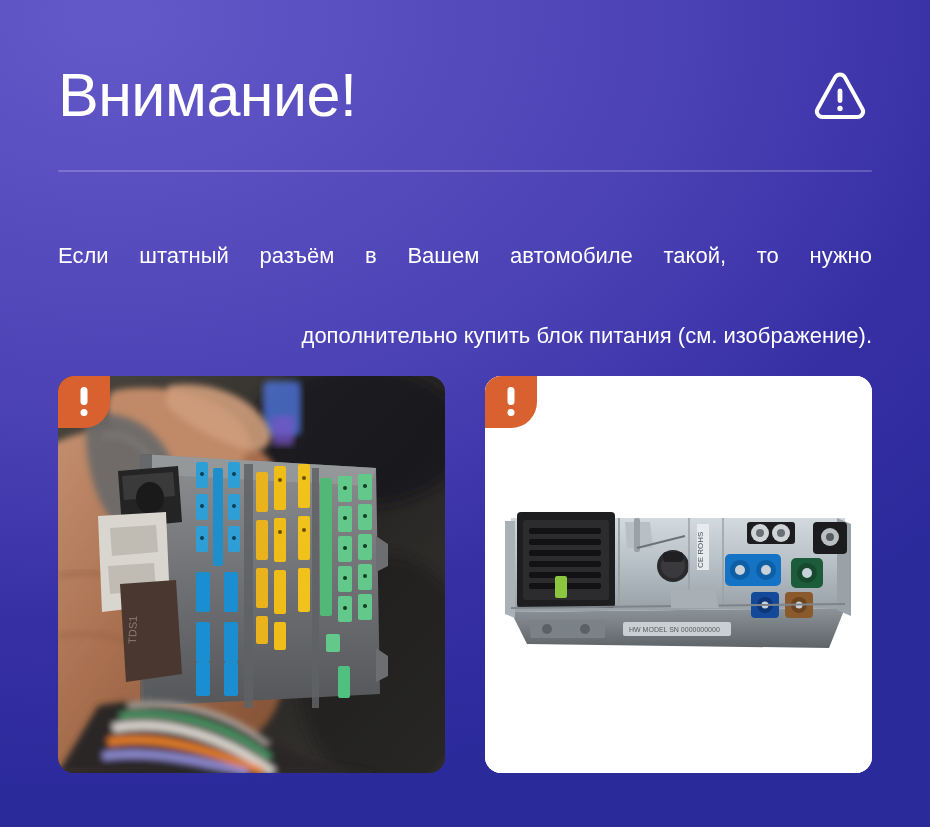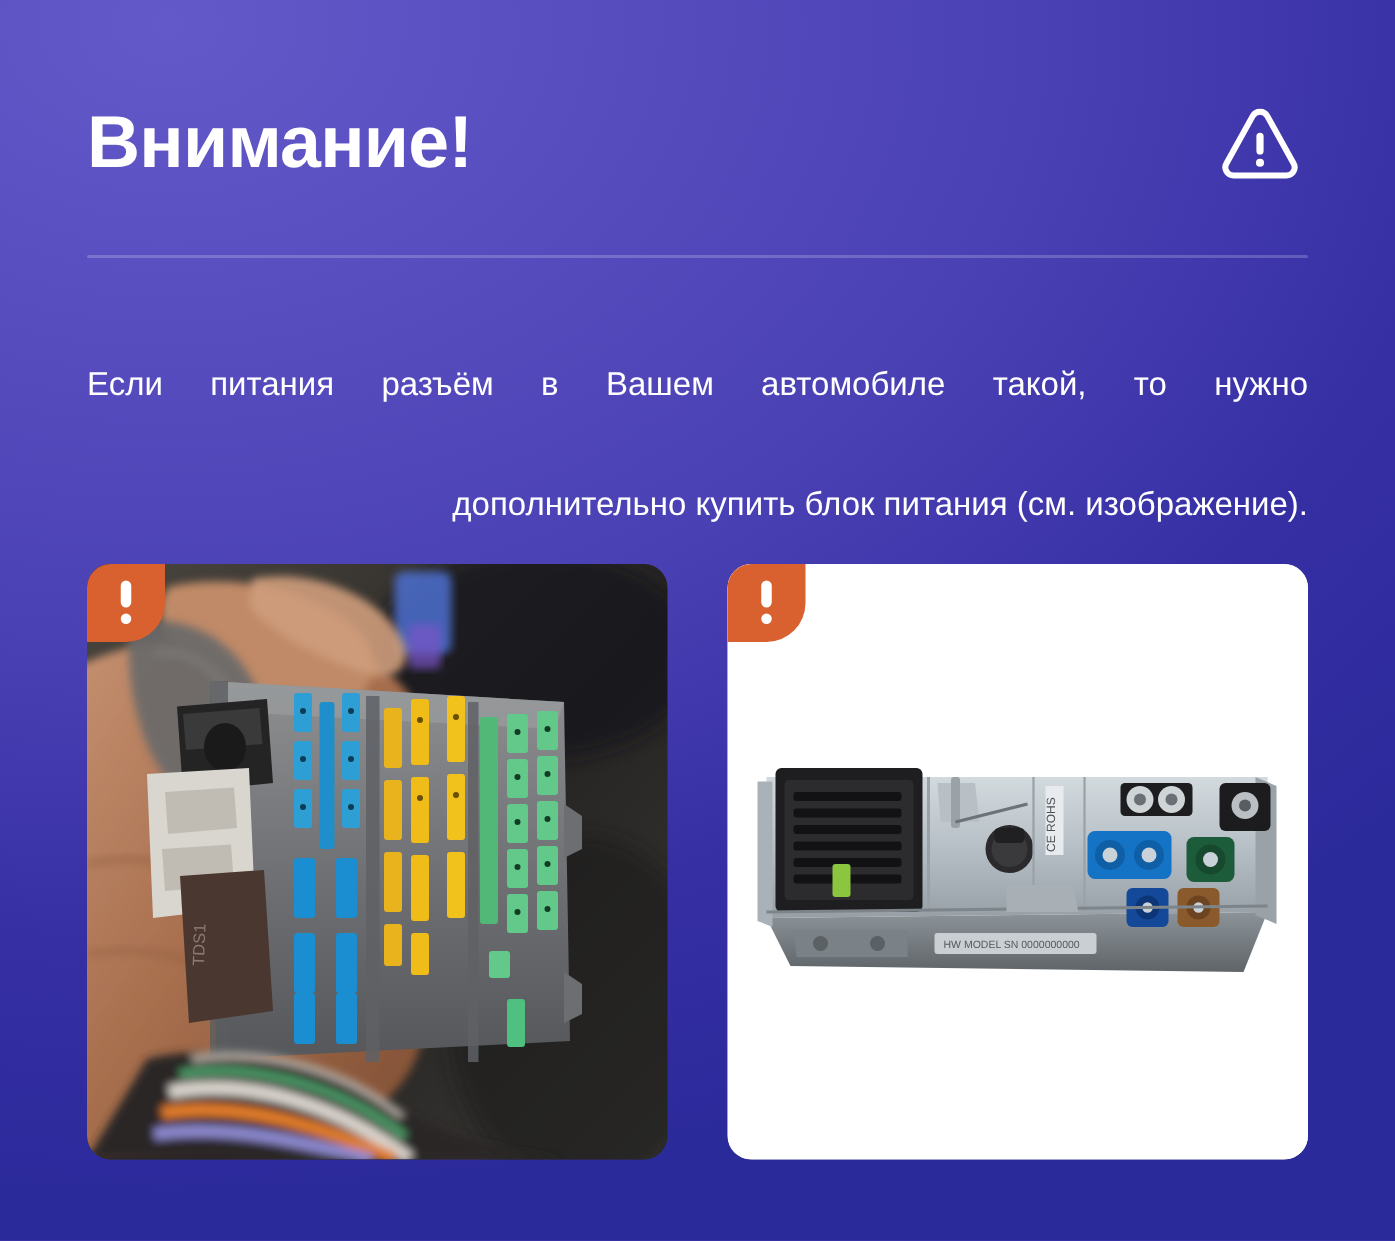--- a/index.html
+++ b/index.html
@@ -32,22 +32,22 @@
     top: 50px;
     width: 814px;
     height: 90px;
     display: flex;
     align-items: center;
     justify-content: space-between;
   }
 
   .title {
     color: #ffffff;
-    font-size: 49px;
-    font-weight: 700;
+    font-size: 61px;
+    font-weight: 400;
     letter-spacing: -0.5px;
     line-height: 1;
     white-space: nowrap;
   }
 
   .warn-triangle {
     width: 56px;
     height: 56px;
     flex: 0 0 auto;
     margin-right: 4px;
@@ -154,21 +154,21 @@
     <svg class="warn-triangle" viewBox="0 0 56 56">
       <path d="M28 7.5 C25.9 7.5 24.1 8.6 23.1 10.4 L5.6 42.0 C3.6 45.6 6.2 50.0 10.4 50.0 L45.6 50.0 C49.8 50.0 52.4 45.6 50.4 42.0 L32.9 10.4 C31.9 8.6 30.1 7.5 28 7.5 Z" fill="none" stroke="#ffffff" stroke-width="4" stroke-linejoin="round"></path>
       <rect x="25.6" y="21.5" width="4.8" height="14.5" rx="2.4" fill="#ffffff"></rect>
       <circle cx="28" cy="41.5" r="2.7" fill="#ffffff"></circle>
     </svg>
   </div>
 
   <div class="divider"></div>
 
   <div class="body-copy">
-    <span class="line1">Если питания разъём в Вашем автомобиле такой, то нужно</span>
+    <span class="line1">Если штатный разъём в Вашем автомобиле такой, то нужно</span>
     <span class="line2">дополнительно купить блок питания (см. изображение).</span>
   </div>
 
   <div class="cards">
 
     <div class="card card-photo">
       <div class="badge">
         <span class="bang-bar"></span>
         <span class="bang-dot"></span>
       </div>

